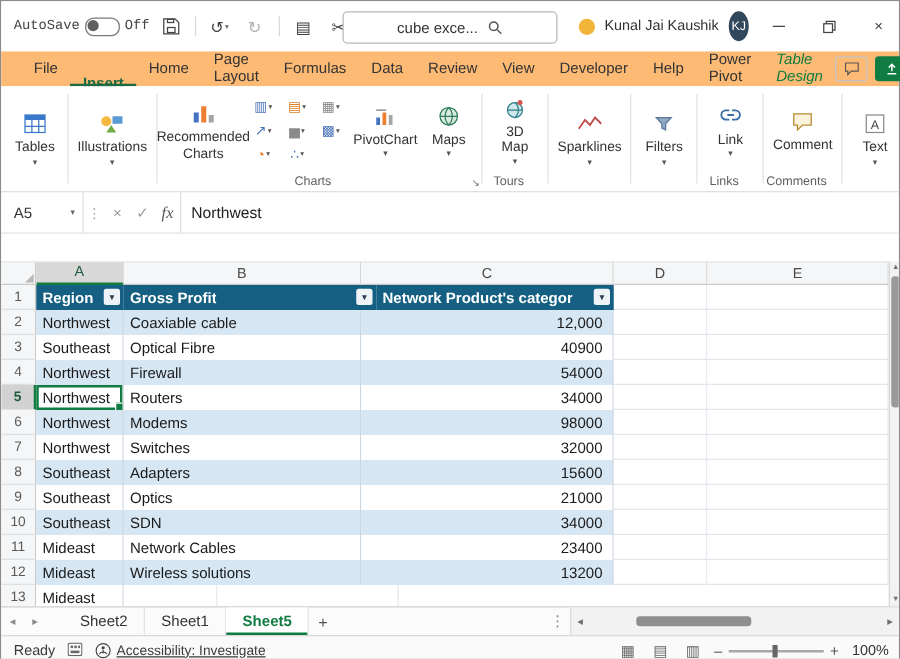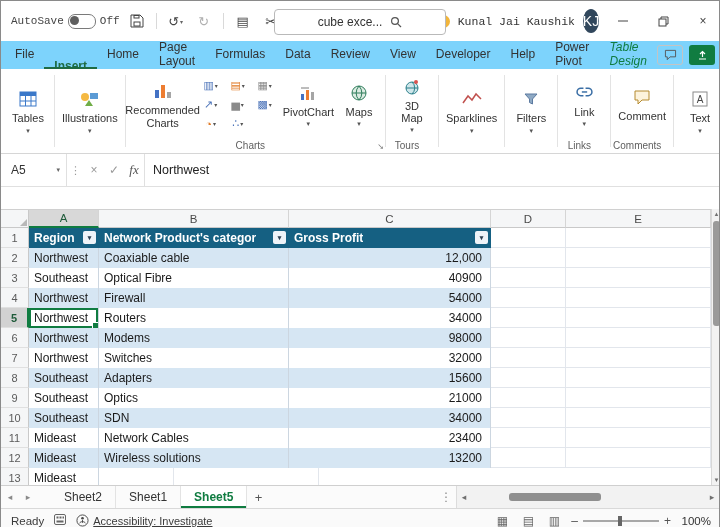--- a/index.html
+++ b/index.html
@@ -13,26 +13,26 @@
   .toggle{width:26px;height:13px;border-radius:7px;background:#fff;border:1px solid #7a7a7a;position:relative;display:inline-block;}
   .knob{position:absolute;left:1px;top:1px;width:9px;height:9px;border-radius:50%;background:#5f5f5f;}
   .tbtn{width:22px;height:24px;display:flex;align-items:center;justify-content:center;font-size:13px;color:#444;position:relative;}
   .tbtn .chev{font-size:6px;color:#666;margin-left:1px;}
   .tbtn.dis{color:#b0b0b0;}
   .tdiv{width:1px;height:16px;background:#d9d9d9;margin:0 2px;}
   .search{position:absolute;left:50%;transform:translateX(-50%);top:8px;width:170px;height:24px;border:1px solid #b9b9b9;border-radius:4px;
     display:flex;align-items:center;justify-content:center;gap:8px;font-size:12px;color:#333;background:#fff;}
   .tb-right{margin-left:auto;display:flex;align-items:center;gap:8px;height:100%;}
   .dot-avatar{width:13px;height:13px;border-radius:50%;background:#f2b53a;display:inline-block;}
-  .uname{font-size:11.5px;color:#333;font-family:Liberation Mono, monospace;}
-  .avatar{width:16px;height:24px;border-radius:50%;background:#31475c;color:#fff;font-size:14px;display:flex;align-items:center;justify-content:center;}
+  .uname{font-size:11.5px;color:#333;}
+  .avatar{width:16px;height:24px;border-radius:50%;background:#31475c;color:#fff;font-size:10px;display:flex;align-items:center;justify-content:center;}
   .winbtn{width:32px;height:40px;display:flex;align-items:center;justify-content:center;font-size:12px;color:#444;}
 
   
-  .tabrow{height:28px;flex:none;display:flex;align-items:stretch;padding:0 4px;background:#7dd3fc;}
+  .tabrow{height:28px;flex:none;display:flex;align-items:stretch;padding:0 16px;background:#fdba74;}
   .tabs{display:flex;align-items:stretch;}
   .tab{padding:0 10px;display:flex;align-items:center;font-size:12px;color:#333;border-bottom:2px solid transparent;}
   .tab.active{color:#1e6b43;font-weight:bold;border-bottom:2px solid #1e6b43;margin-top:24px;}
   .tab.ctx{color:#107c41;font-style:italic;}
   .tabrow-right{margin-left:auto;display:flex;align-items:center;gap:6px;}
   .cmtbtn{width:26px;height:20px;border:1px solid #c4c4c4;border-radius:3px;display:flex;align-items:center;justify-content:center;}
   .sharebtn{width:26px;height:20px;background:#107c41;border-radius:3px;display:flex;align-items:center;justify-content:center;color:#fff;font-size:11px;}
 
   
   .ribbon{height:84px;flex:none;display:flex;align-items:stretch;background:#fff;border-bottom:1px solid #d6d6d6;overflow:hidden;padding:0 2px;}
@@ -394,26 +394,26 @@
           <div class="colhdr cD">D</div>
           <div class="colhdr cE">E</div>
         </div>
       <div>
           <div class="grow">
             <div class="rowhdr">1</div>
             <div class="cell cA thead">
               <span class="htxt">Region</span>
               <span class="filter">▾</span>
             </div>
+            <div class="cell cC thead">
+              <span class="htxt">Gross Profit</span>
+              <span class="filter">▾</span>
+            </div>
             <div class="cell cB thead">
               <span class="htxt">Network Product's categor</span>
-              <span class="filter">▾</span>
-            </div>
-            <div class="cell cC thead">
-              <span class="htxt">Gross Profit</span>
               <span class="filter">▾</span>
             </div>
             <div class="ecell cD"></div>
             <div class="ecell cE"></div>
           </div>
           <div class="grow banded">
             <div class="rowhdr">2</div>
             <div class="cell cA tc">Northwest</div>
             <div class="cell cB tc">Coaxiable cable</div>
             <div class="cell cC tc num">12,000</div>

